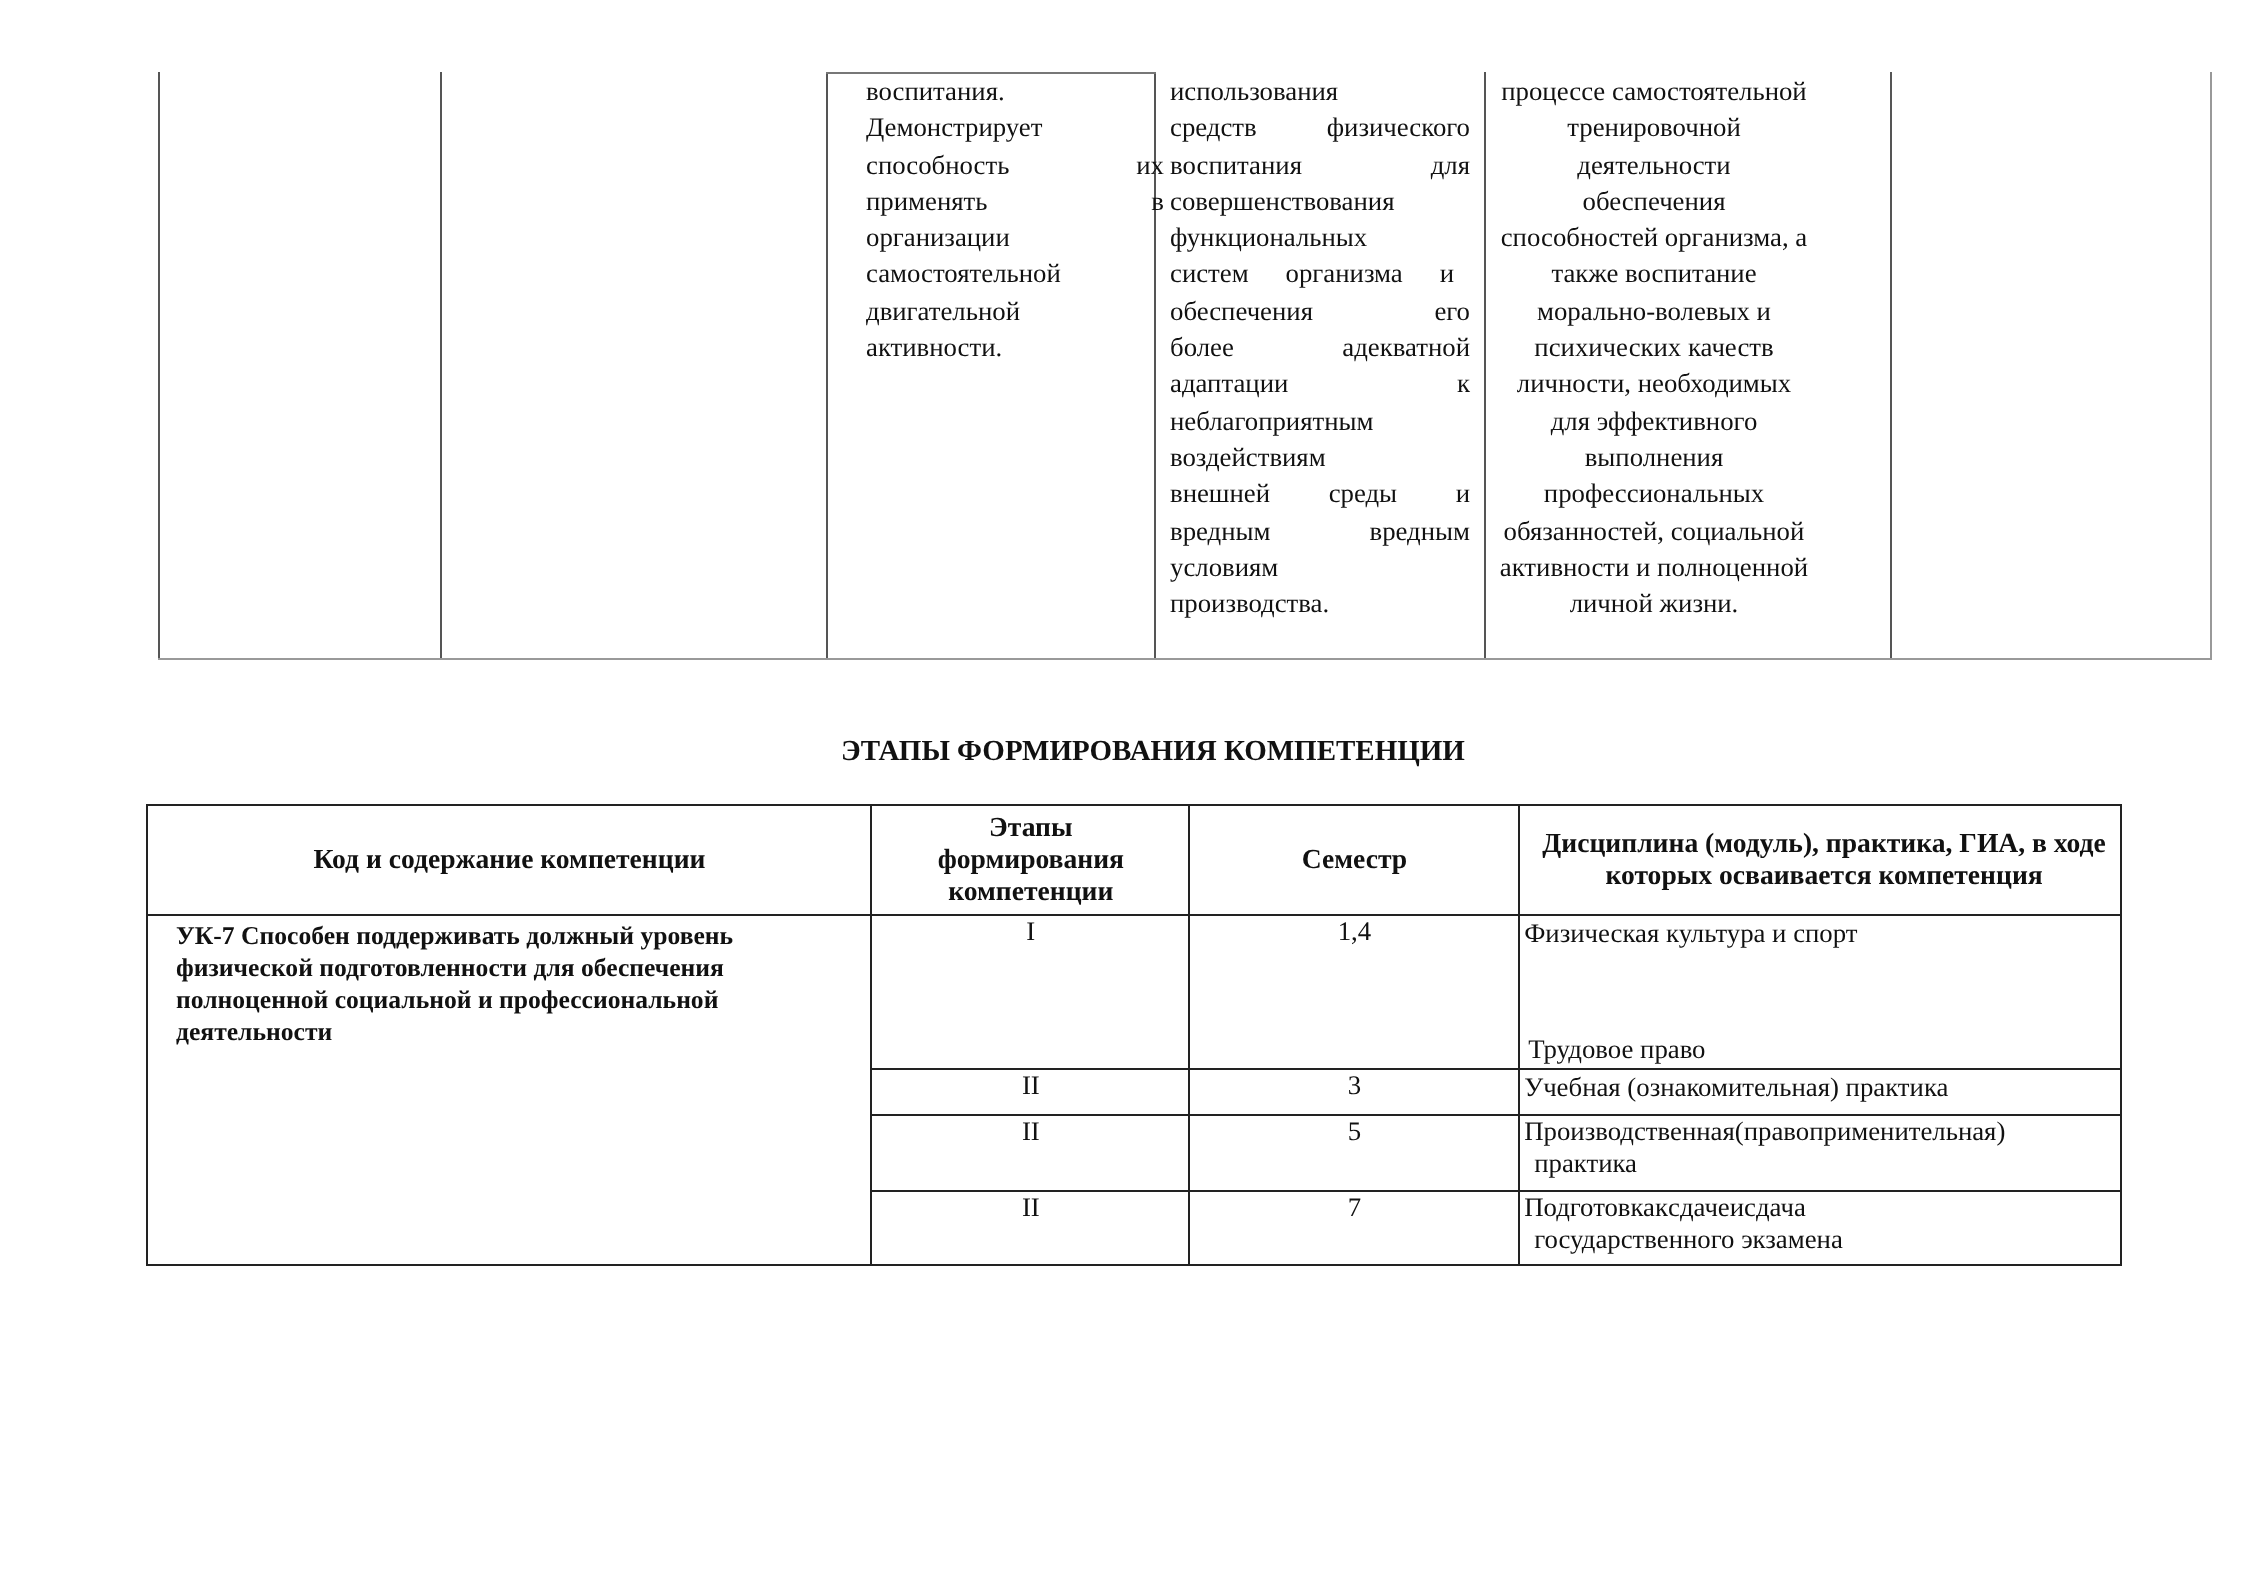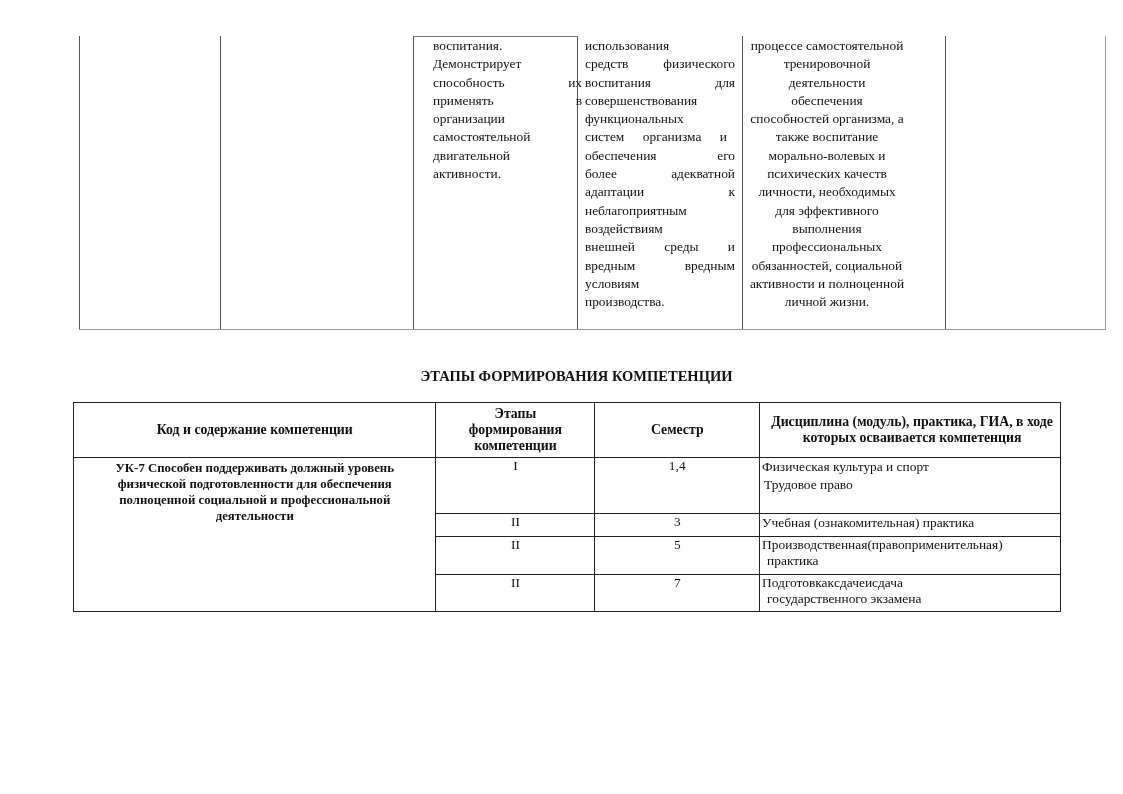--- a/index.html
+++ b/index.html
@@ -32,21 +32,21 @@
     table.stages td, table.stages th {
       border: 1.5px solid #222;
       padding: 0 2px;
       vertical-align: top;
       line-height: 16px;
     }
     table.stages th {
       font-weight: bold; font-size: 13.8px; text-align: center;
       height: 54px; vertical-align: middle;
     }
-    .bold-c { font-weight: bold; text-align: center; font-size: 12.8px; }
+    .bold-c { font-weight: bold; text-align: left; font-size: 12.8px; }
     .center { text-align: center; }
     .disc { text-align: left; }
     .disc .jl { display: flex; justify-content: flex-start; }
   </style>
 </head>
 <body>
 
 <div>
 
   <div class="vline" style="left:79px; top:36px; height:293px;"></div>
@@ -155,21 +155,21 @@
     <th style="padding:0 12px;">Этапы формирования компетенции</th>
     <th>Семестр</th>
     <th style="padding:0 6px 0 10px;">Дисциплина (модуль), практика, ГИА, в ходе которых осваивается компетенция</th>
   </tr>
   <tr style="height:56px;">
     <td rowspan="4" class="bold-c" style="padding:2px 14px;">УК-7 Способен поддерживать должный уровень физической подготовленности для обеспечения полноценной социальной и профессиональной деятельности</td>
     <td class="center">I</td>
     <td class="center">1,4</td>
     <td class="disc" style="line-height:18px;">
       <div>Физическая культура и спорт</div>
-      <div style="padding-left:2px;">Трудовое право</div>
+      <div style="padding-left:2px;margin-top:40px;">Трудовое право</div>
     </td>
   </tr>
   <tr style="height:23px;">
     <td class="center">II</td>
     <td class="center">3</td>
     <td class="disc" style="line-height:18px;">Учебная (ознакомительная) практика</td>
   </tr>
   <tr style="height:38px;">
     <td class="center">II</td>
     <td class="center">5</td>

